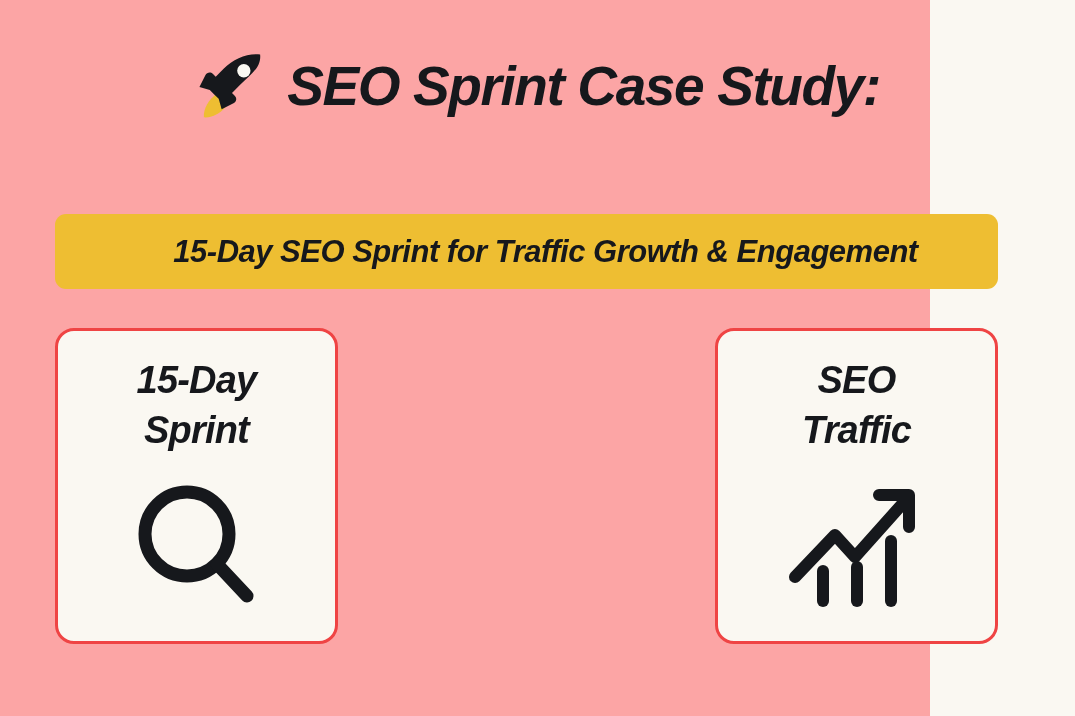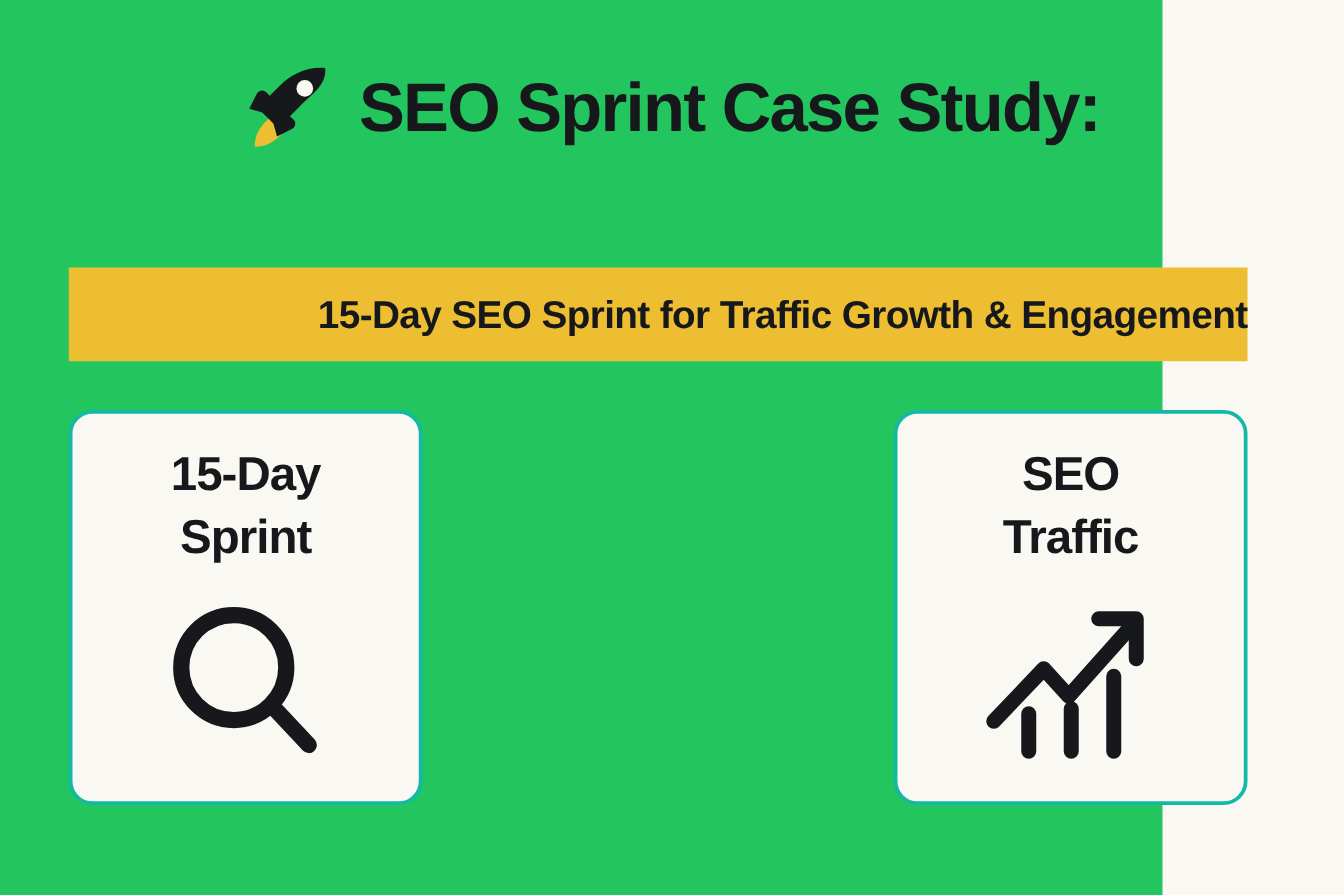--- a/index.html
+++ b/index.html
@@ -12,22 +12,23 @@
     background: #faf8f2;
     font-family: "Liberation Sans", sans-serif;
     overflow: hidden;
     color: #16181c;
   }
 
   .page {
     position: relative;
     width: 930px;
     height: 716px;
-    background: #22c55e;
+    background: #fca5a5;
     box-sizing: border-box;
+    font-style: italic;
   }
 
   
   .title-block {
     position: absolute;
     left: 0;
     top: 48px;
     width: 1075px;
     text-align: center;
   }
@@ -58,24 +59,24 @@
   .rocket-icon svg { display: block; width: 74px; height: 74px; }
 
   
   .banner {
     position: absolute;
     left: 55px;
     top: 214px;
     width: 943px;
     height: 75px;
     background: #eebe32;
-    border-radius: 0;
+    border-radius: 11px;
     display: flex;
     align-items: center;
-    justify-content: flex-end;
+    justify-content: center;
     box-sizing: border-box;
     padding-left: 38px;
   }
   .banner-text {
     font-size: 31px;
     font-weight: 600;
     letter-spacing: -0.5px;
     color: #16181c;
     white-space: nowrap;
   }
@@ -88,21 +89,21 @@
     width: 943px;
     height: 316px;
     display: flex;
     justify-content: space-between;
   }
 
   .card {
     width: 283px;
     height: 316px;
     box-sizing: border-box;
-    border: 3px solid #14b8a6;
+    border: 3px solid #ef4444;
     border-radius: 19px;
     background: #faf8f2;
     display: flex;
     flex-direction: column;
     align-items: center;
     padding-top: 24px;
   }
 
   .card-title {
     font-size: 38px;

